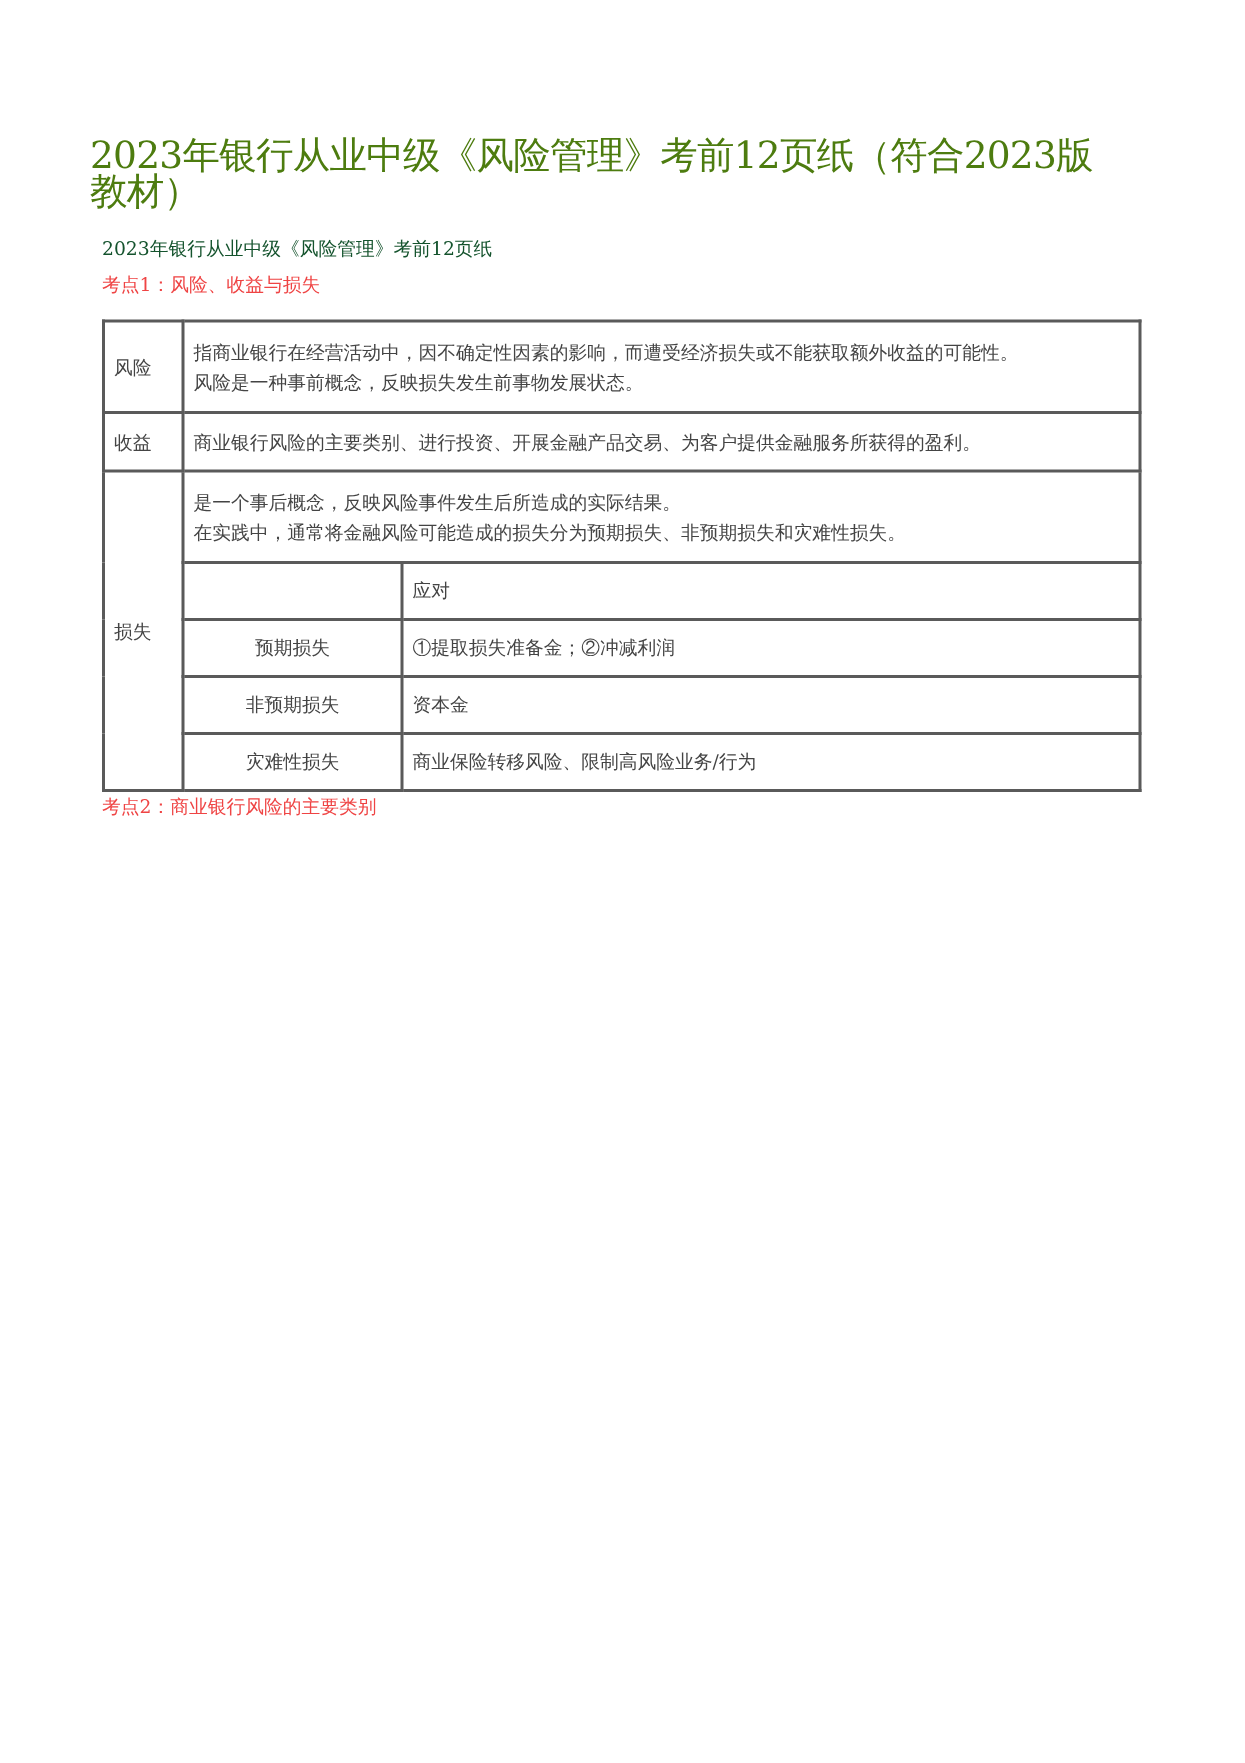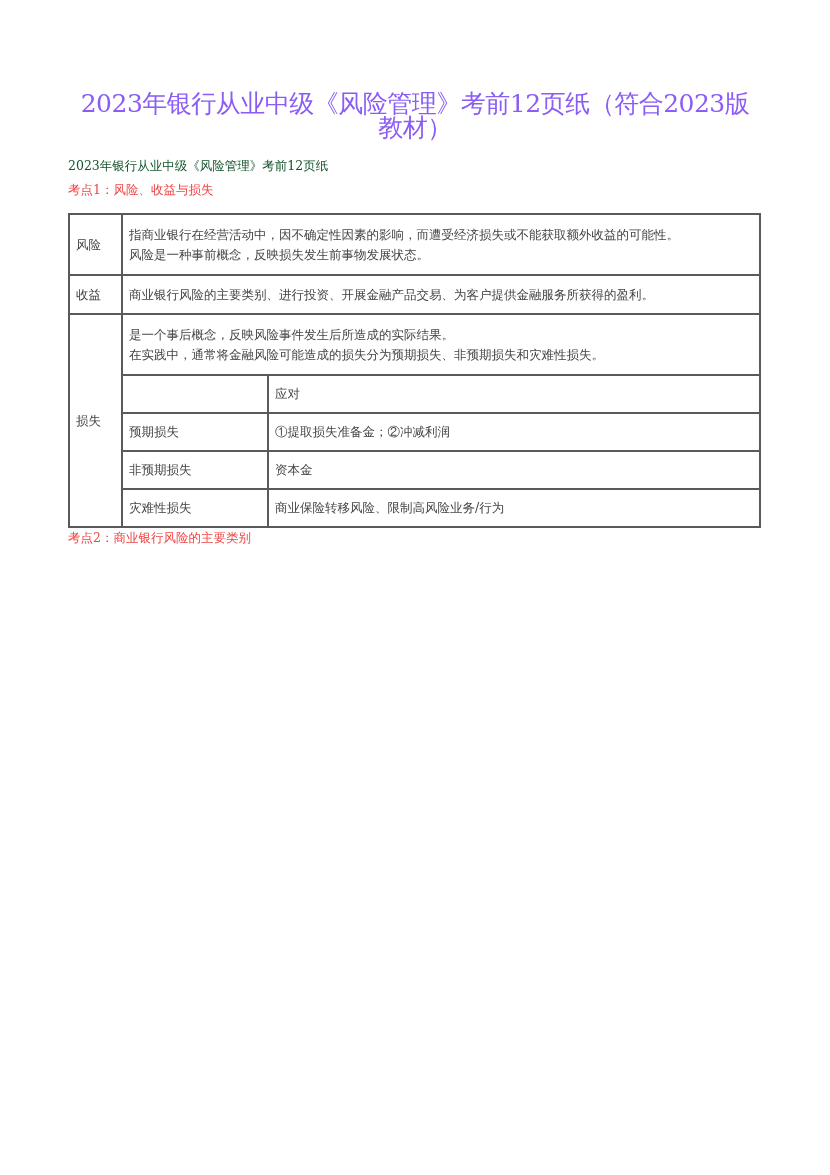--- a/index.html
+++ b/index.html
@@ -13,24 +13,23 @@
       position: relative;
       font-family: "DejaVu Serif", "Liberation Serif", serif;
       color: #222222;
       overflow: hidden;
     }
     .doc-title {
       position: absolute;
       left: 60px;
       top: 92px;
       width: 710px;
-      text-align: center;
       font-size: 25px;
       line-height: 24px;
-      color: #8b5cf6;
+      color: #4d7c0f;
       letter-spacing: -0.5px;
     }
     .subtitle {
       position: absolute;
       left: 68px;
       top: 158px;
       font-size: 12.5px;
       color: #14532d;
     }
     .section-heading {
@@ -61,21 +60,21 @@
       width: 39px;
       text-align: left;
     }
     td.desc {
       padding: 8px 6px;
     }
     tr.r1 td { height: 59px; }
     tr.r2 td { height: 37px; }
     tr.r3-top td { height: 59px; }
     .nested td { height: 36px; }
-    td.sub-label { width: 132px; }
+    td.sub-label { width: 132px; text-align: center; }
   </style>
 </head>
 <body>
 
 <div class="doc-title">
   <div>2023年银行从业中级《风险管理》考前12页纸（符合2023版</div>
   <div>教材）</div>
 </div>
 
 <div class="subtitle">2023年银行从业中级《风险管理》考前12页纸</div>

